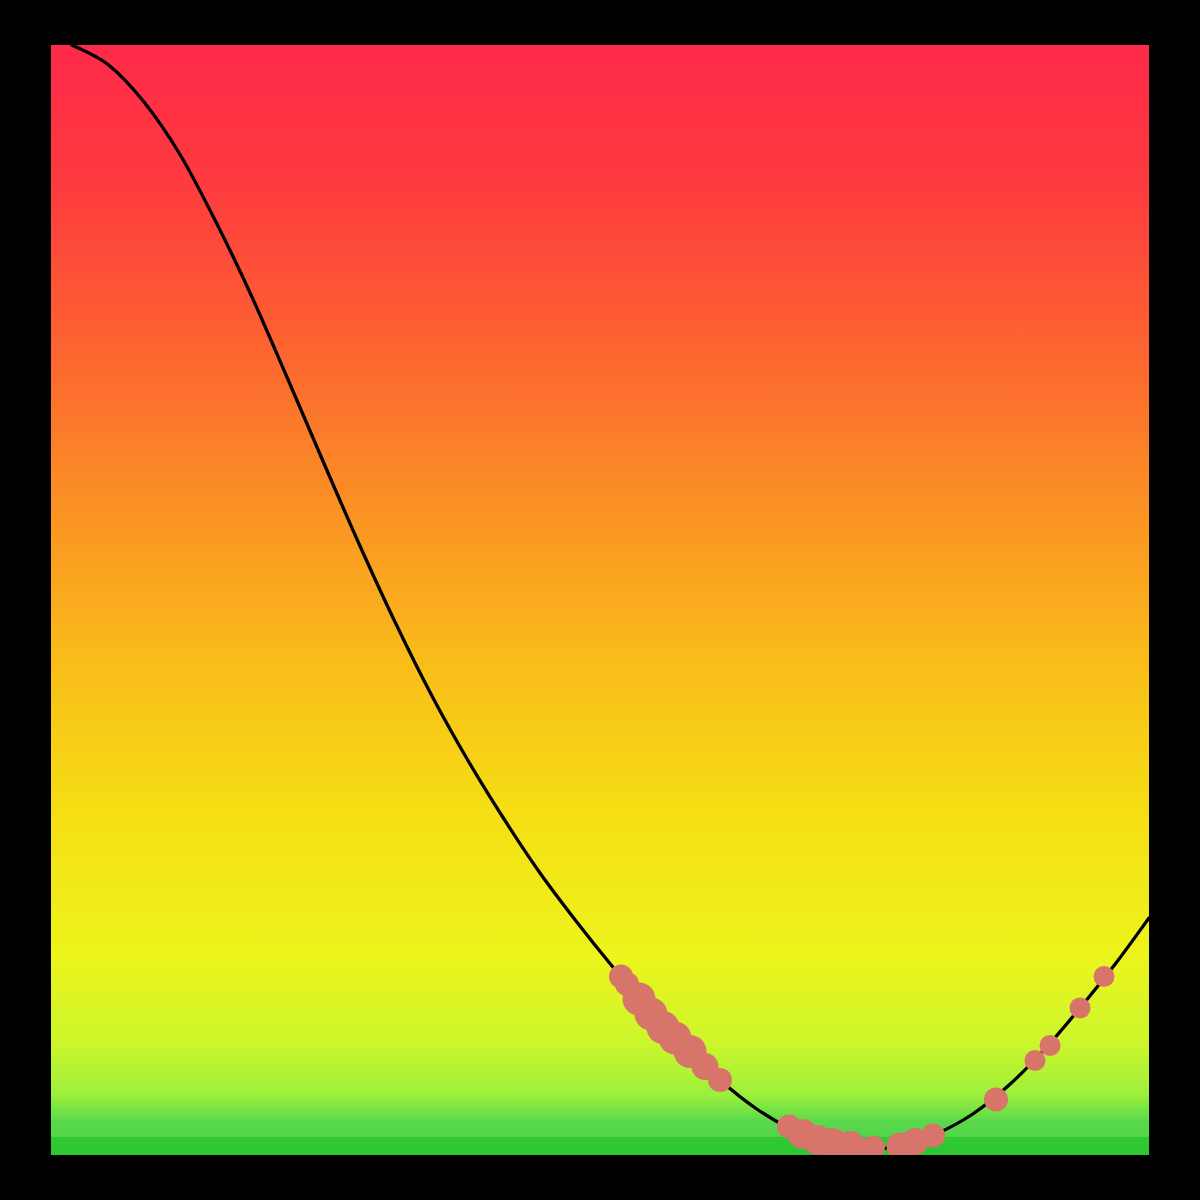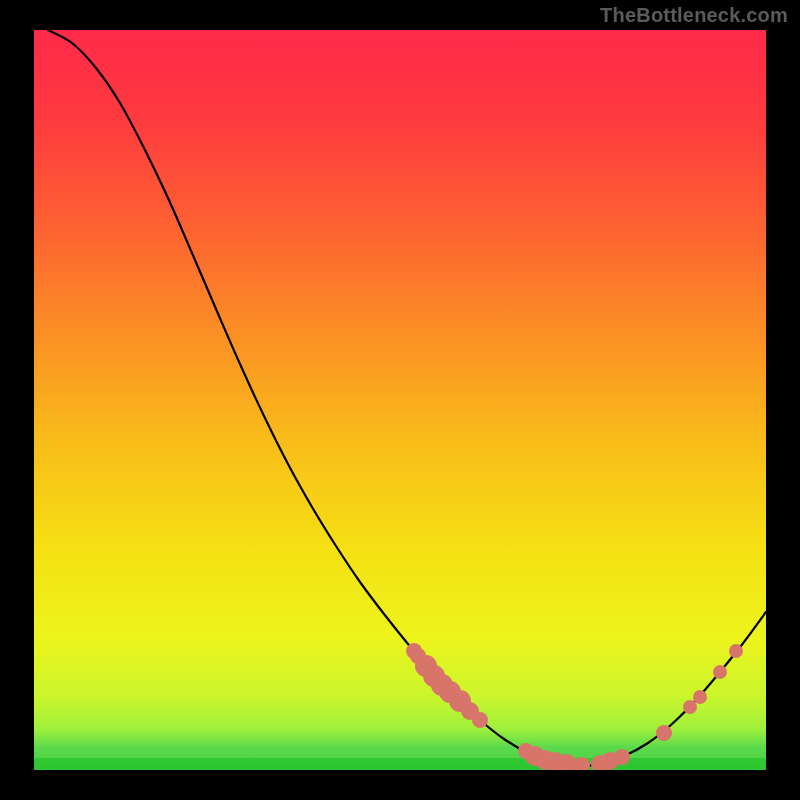--- a/index.html
+++ b/index.html
@@ -32,21 +32,20 @@
     top: 30px;
     width: 732px;
     height: 740px;
     display: block;
   }
 </style>
 </head>
 <body>
 
 <div class="container">
-  <div class="watermark">TheBottleneck.com</div>
 
   <svg class="plot" viewBox="34 30 732 740" preserveAspectRatio="none">
     <defs>
       <linearGradient id="bg-grad" x1="0" y1="0" x2="0" y2="1">
           <stop offset="0%" stop-color="#fe2a49"></stop>
           <stop offset="12%" stop-color="#fe3a3f"></stop>
           <stop offset="25%" stop-color="#fd5d33"></stop>
           <stop offset="40%" stop-color="#fb8c25"></stop>
           <stop offset="55.00000000000001%" stop-color="#f9bb1a"></stop>
           <stop offset="70%" stop-color="#f5e014"></stop>

